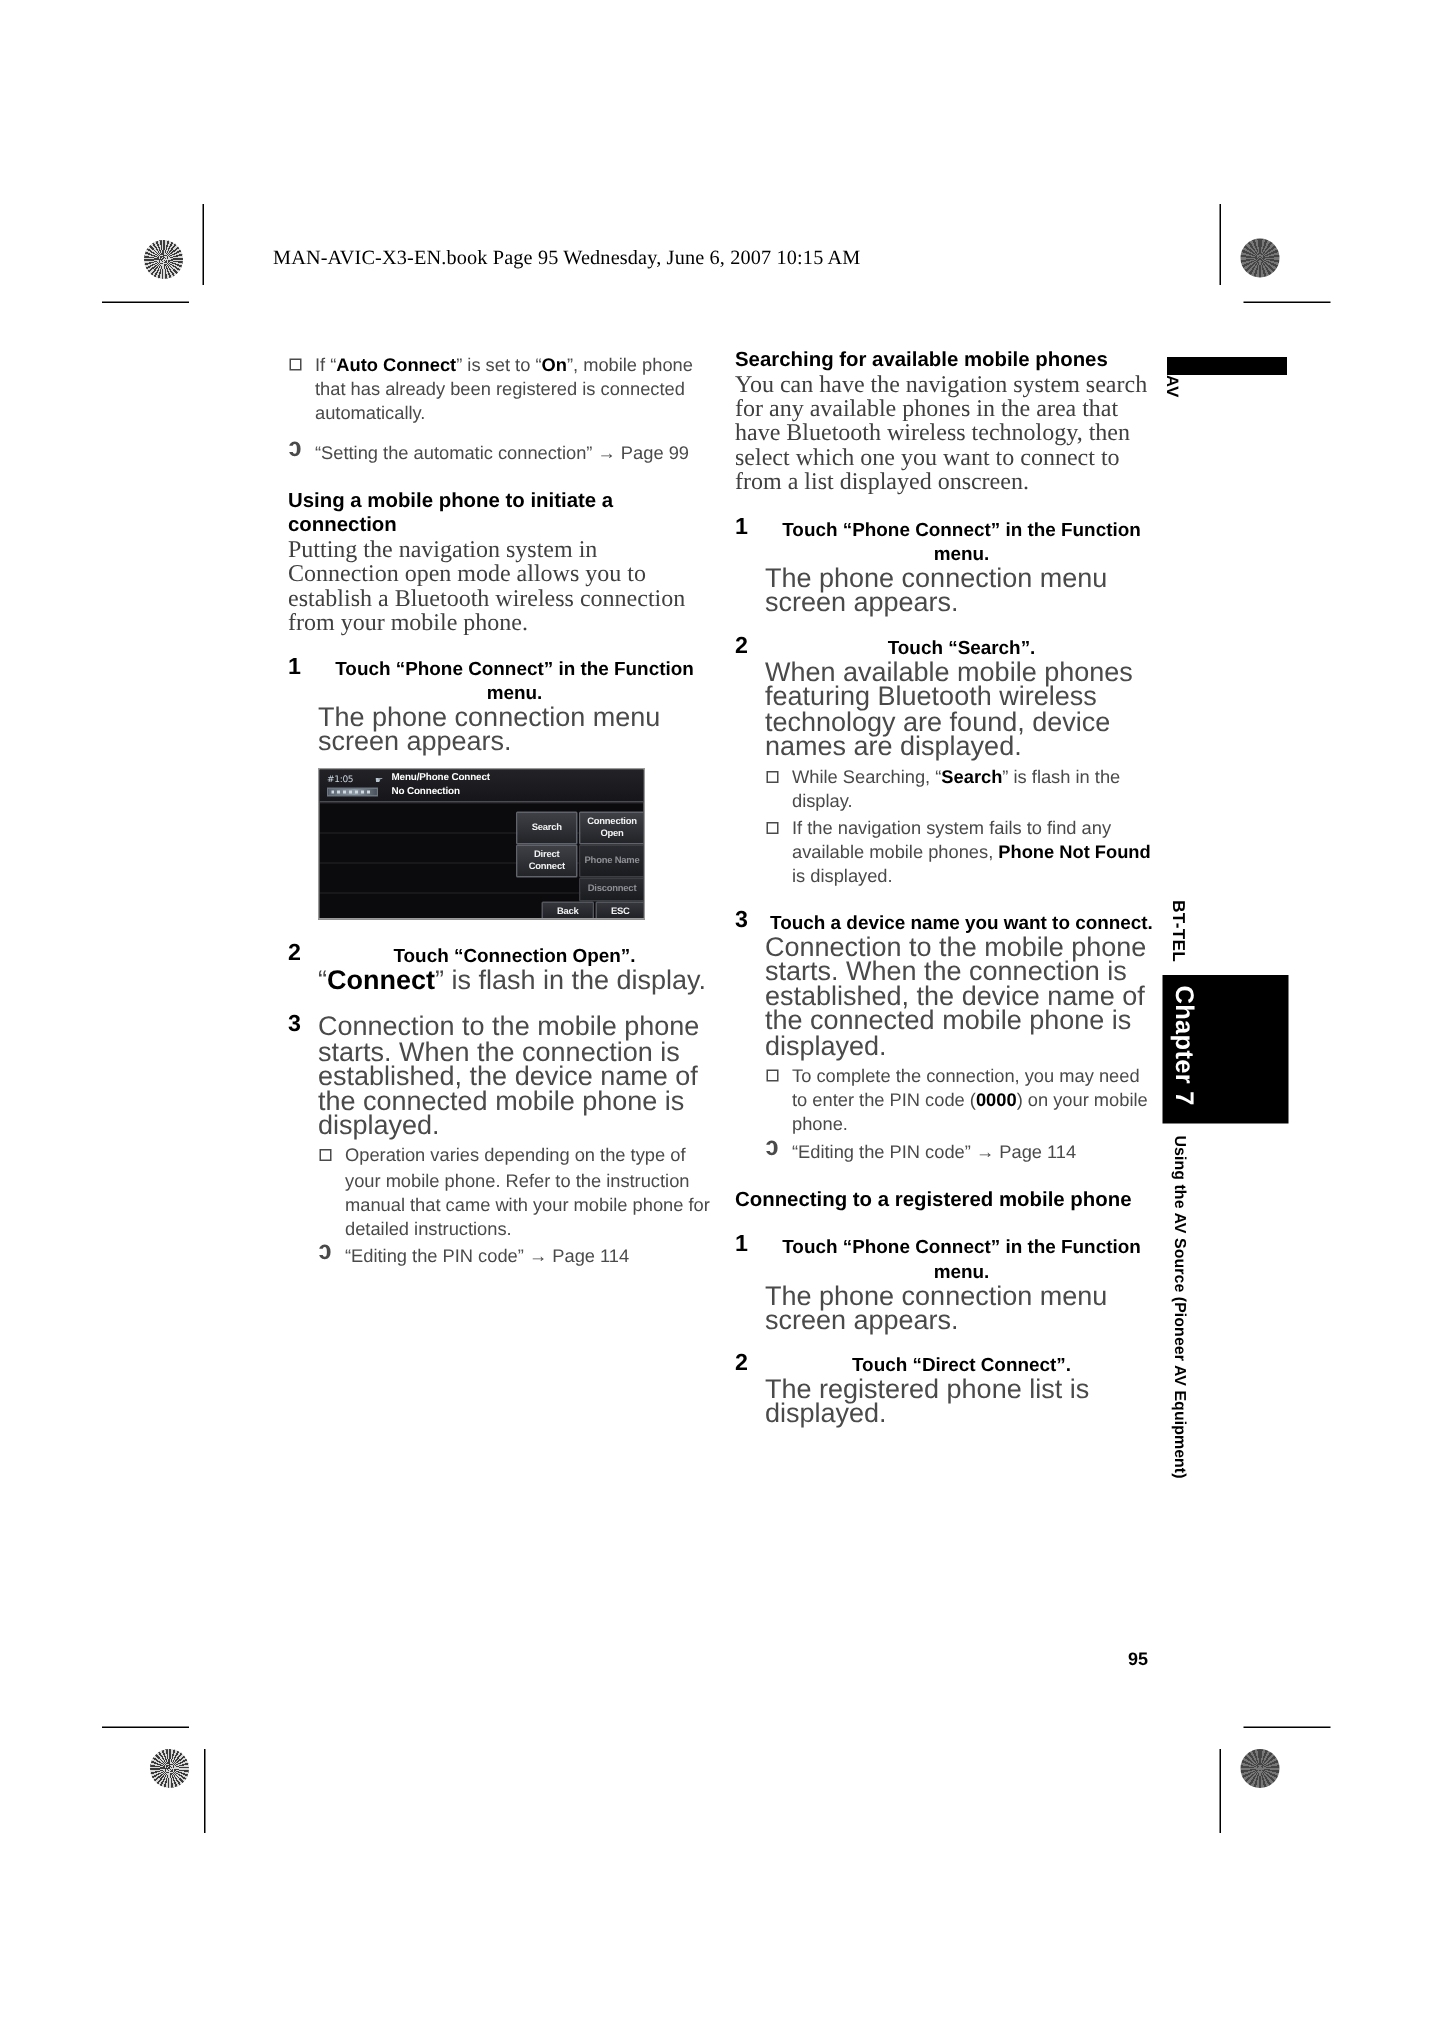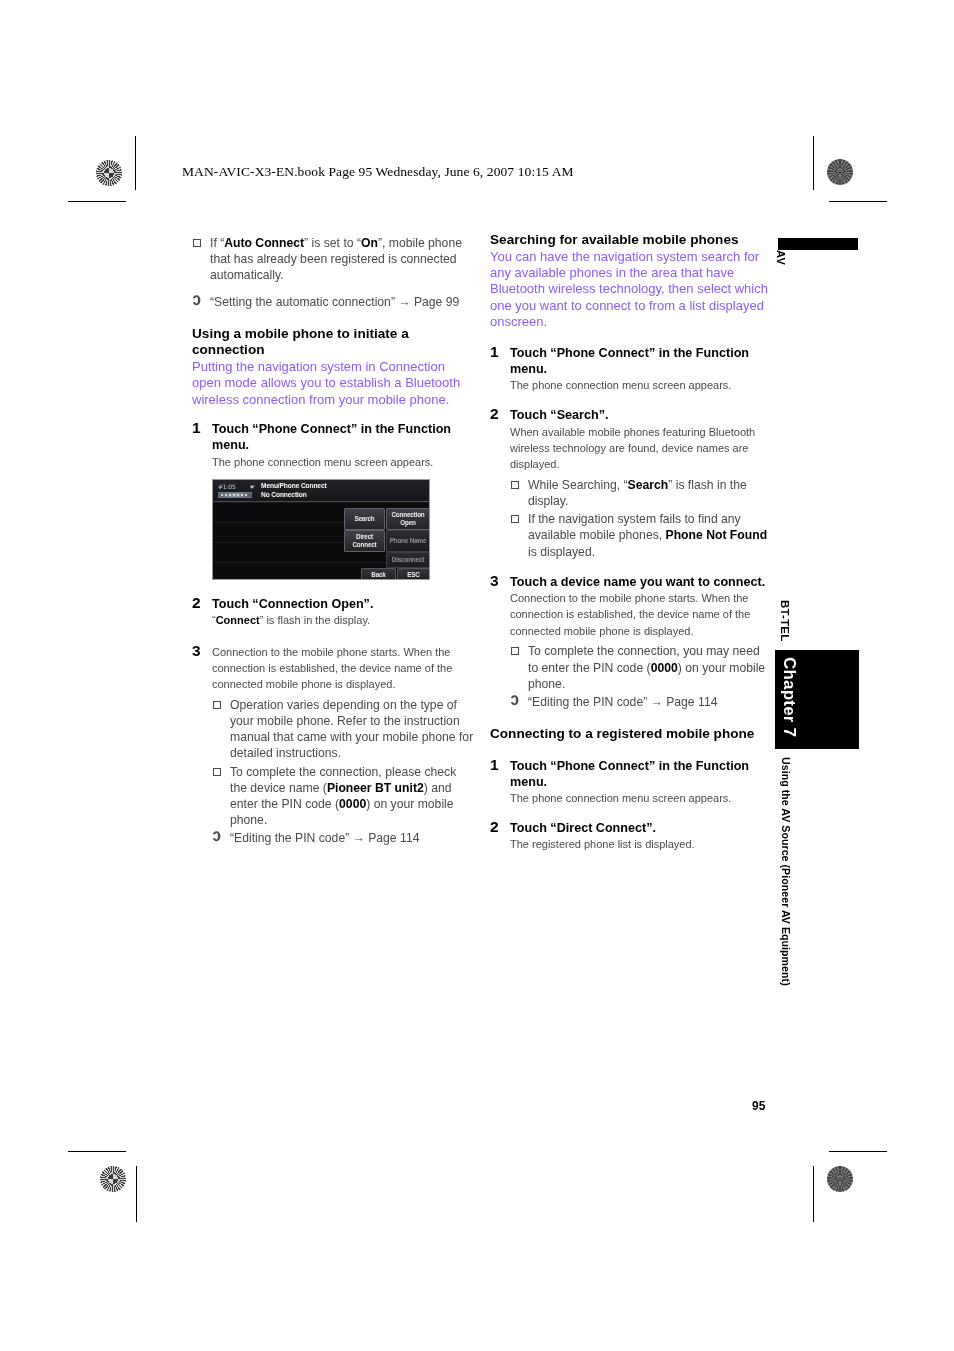--- a/index.html
+++ b/index.html
@@ -52,23 +52,24 @@
     position: absolute;
     width: 282px;
     top: 232px;
   }
   .col-left  { left: 192px; }
   .col-right { left: 490px; }
 
   p, h2, h3 { margin: 0; }
 
   .body-text {
-    font-size: 13px;
+    font-size: 16px;
     line-height: 16.4px;
-    color: #8b5cf6;
+    color: #404040;
+    font-family: Liberation Serif, serif;
   }
   .h-sec {
     font-size: 13.6px;
     font-weight: bold;
     line-height: 16.6px;
     color: #000;
     margin-top: 14px;
   }
   .h-sec.tight { margin-top: 0; }
 
@@ -83,23 +84,24 @@
     left: 0; top: -2px;
     font-size: 15.5px;
     font-weight: bold;
     color: #000;
   }
   .step .st-title {
     font-size: 12.6px;
     font-weight: bold;
     line-height: 16.2px;
     color: #000;
+    text-align: center;
   }
   .step .st-body {
-    font-size: 11px;
+    font-size: 18px;
     line-height: 16.4px;
     color: #4a4a4a;
   }
 
   
   .note {
     position: relative;
     padding-left: 18px;
     margin-top: 3px;
     font-size: 12.2px;
@@ -354,24 +356,20 @@
 
   <div class="step" style="margin-top:15px;">
     <span class="num">3</span>
     <div class="st-body">Connection to the mobile phone starts. When the connection is established, the device name of the connected mobile phone is displayed.</div>
 
     <div class="note" style="margin-top:4px;">
       <span class="sq"></span>
       <span>Operation varies depending on the type of your mobile phone. Refer to the instruction manual that came with your mobile phone for detailed instructions.</span>
     </div>
 
-    <div class="note" style="margin-top:2px;">
-      <span class="sq"></span>
-      <span>To complete the connection, please check the device name (</span><b>Pioneer BT unit2</b><span>) and enter the PIN code (</span><b>0000</b><span>) on your mobile phone.</span>
-    </div>
 
     <div class="note" style="margin-top:2px;">
       <span class="ref-mk">∁</span>
       <span>“Editing the PIN code” → Page 114</span>
     </div>
   </div>
 </div>
 
 <div class="col col-right">
 

